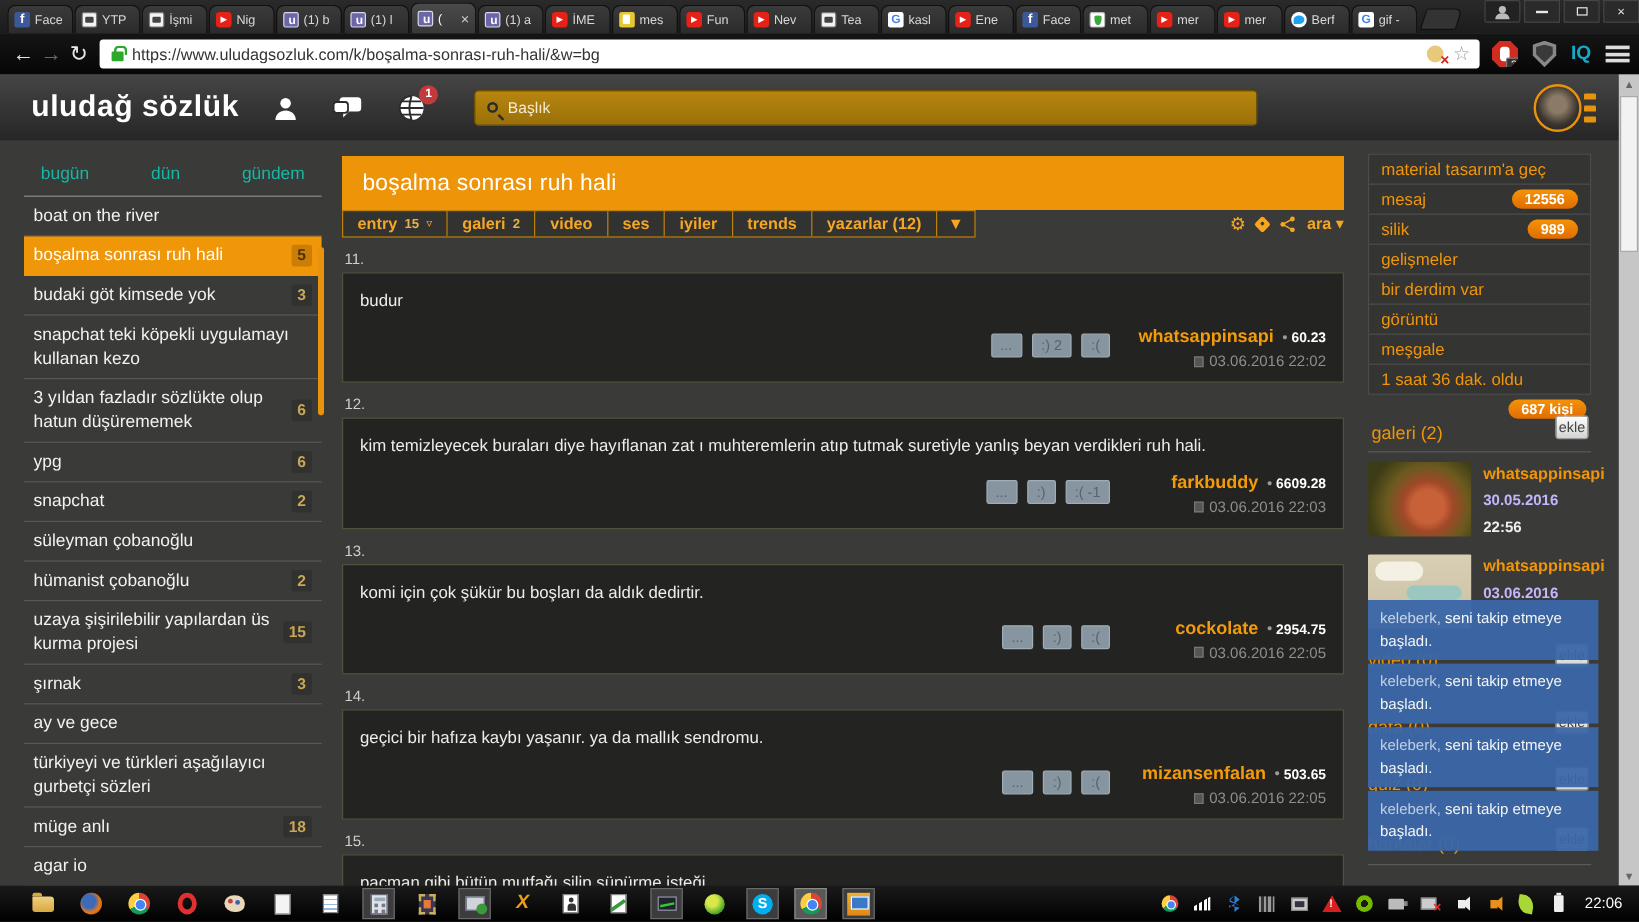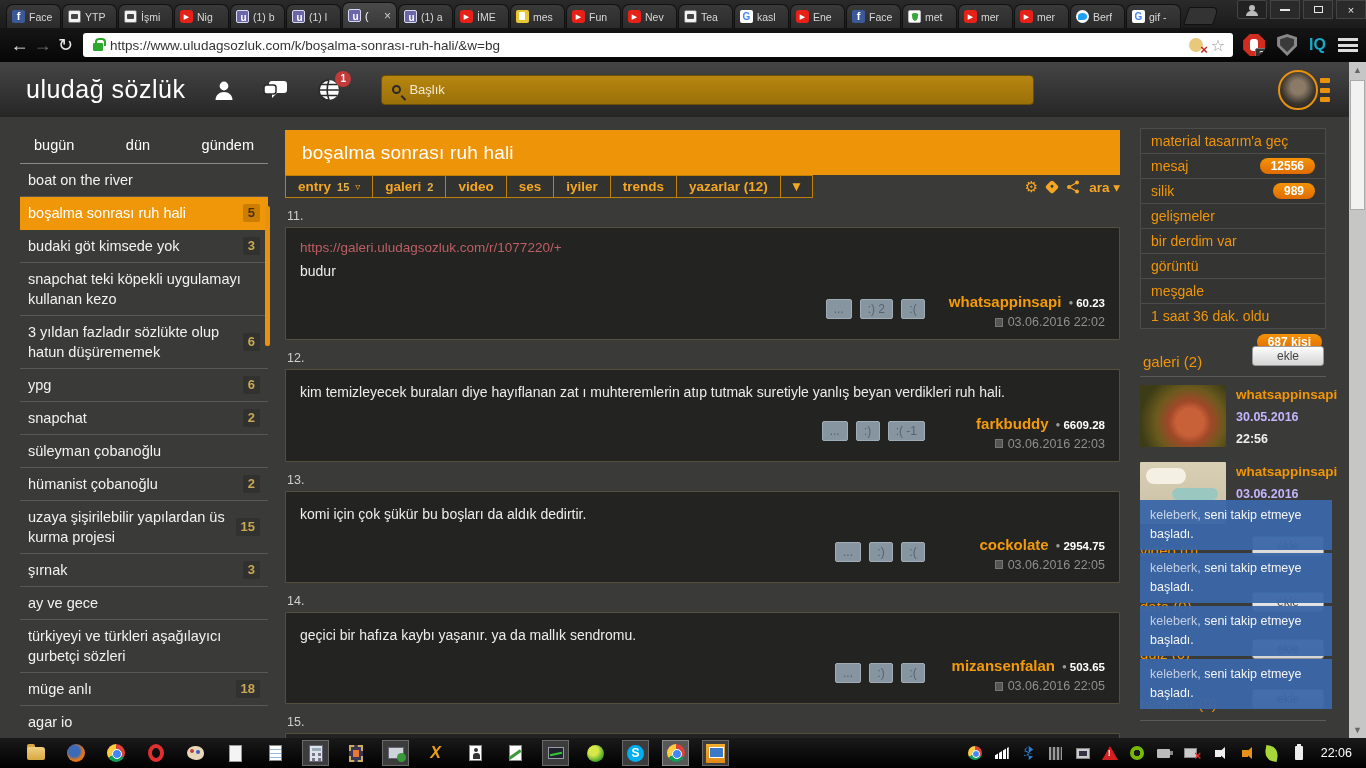--- a/index.html
+++ b/index.html
@@ -48,35 +48,35 @@
   .stopicon::before{content:"";position:absolute;left:7px;top:5px;width:8px;height:12px;background:#fff;border-radius:3px}
   .stopbadge{position:absolute;right:-3px;bottom:-4px;background:#333;color:#fff;font-size:9px;padding:0 3px;border:1px solid #777;clip-path:none;border-radius:2px}
   .shieldicon{width:20px;height:22px;background:#888;clip-path:polygon(50% 0,100% 15%,100% 55%,50% 100%,0 55%,0 15%);position:relative}
   .shieldicon::before{content:"";position:absolute;left:3px;top:3px;width:14px;height:15px;background:#3a3a3a;clip-path:polygon(50% 0,100% 15%,100% 55%,50% 100%,0 55%,0 15%)}
   .iq{color:#18a8c8;font-weight:bold;font-size:16px}
   .menuicon{width:20px;height:14px;border-top:3px solid #ddd;border-bottom:3px solid #ddd;position:relative}
   .menuicon::before{content:"";position:absolute;left:0;top:2.5px;width:20px;height:3px;background:#ddd}
 
   
   .sitehdr{position:absolute;left:0;top:62px;width:1366px;height:55px;background:linear-gradient(#454545,#262626);display:flex;align-items:center}
-  .logo{color:#fff;font-size:25px;font-weight:normal;margin-left:26px;letter-spacing:0.5px}
+  .logo{color:#fff;font-size:25px;font-weight:bold;margin-left:26px;letter-spacing:0.5px}
   .hicon{margin-left:28px;position:relative}
   .hbadge{position:absolute;right:-10px;top:-7px;background:#c23a3a;color:#fff;font-size:10px;font-weight:bold;width:16px;height:16px;border-radius:50%;text-align:center;line-height:16px}
   .searchbox{margin-left:40px;width:653px;height:30px;border-radius:4px;background:linear-gradient(#b8860f,#9a7009);border:1px solid #6a5106;display:flex;align-items:center;padding:0 10px;gap:8px}
   .mag{width:9px;height:9px;border:2px solid #2a2a2a;border-radius:50%;position:relative}
   .mag::after{content:"";position:absolute;left:8px;top:8px;width:6px;height:2px;background:#2a2a2a;transform:rotate(45deg);transform-origin:0 0}
   .searchph{color:#f4ead0;font-size:13px}
   .avatar{position:absolute;right:48px;top:8px;width:40px;height:40px;border-radius:50%;border:2px solid #e8920e;background:radial-gradient(circle at 50% 42%,#8a7a66 0 26%,#3a352e 60%,#191613 100%)}
   .avmenu{position:absolute;right:36px;top:16px;width:10px;height:24px;display:flex;flex-direction:column;justify-content:space-between}
   .avmenu span{height:5px;background:#e8920e;border-radius:1px}
 
   
   .leftbar{position:absolute;left:20px;top:133px;width:248px}
   .ltabs{display:flex;justify-content:space-between;padding:4px 14px 10px;border-bottom:1px solid #8a8a8a}
-  .ltab{color:#ffffff;font-size:14.5px}
+  .ltab{color:#14b8a6;font-size:14.5px}
   .topiclist{position:relative}
   .lscroll{position:absolute;right:-2px;top:42px;width:5px;height:140px;background:#e8920e;border-radius:2px;z-index:3}
   .topic{display:flex;align-items:center;gap:6px;padding:6px 8px;border-bottom:1px solid #585856;color:#f2f2f2;font-size:14.5px;line-height:1.38}
   .topic .tt{flex:1}
   .tbadge{font-size:13px;font-weight:bold;color:#c9a855;background:#31312f;padding:0 5px;border-radius:2px}
   .topic.active{background:#ef9609;border-bottom-color:#ef9609;color:#fff}
   .topic.active .tbadge{background:#cb7d06;color:#4a3300}
 
   
   .maincol{position:absolute;left:285px;top:130px;width:835px}
@@ -106,21 +106,21 @@
   .apts{color:#fff;font-weight:bold;font-size:11.5px}
   .adate{color:#8f8f8f;font-size:12.5px;margin-top:4px;display:flex;justify-content:flex-end;align-items:center;gap:5px}
   .dico{width:8px;height:9px;border:1px solid #777;background:#555}
 
   
   .rightbar{position:absolute;left:1140px;top:129px;width:186px;height:606px}
   .rrow{border:1px solid #4c4c4a;margin-top:-1px;background:#343432;color:#f09509;font-size:14px;padding:4px 10px;display:flex;align-items:center;min-height:25px}
   .rrow .rl{flex:1}
   .rpill{background:linear-gradient(#f59307,#e06c00);color:#fff;font-weight:bold;font-size:12px;padding:1px 11px;border-radius:10px}
   .online{position:absolute;right:4px;top:203px}
-  .eklebtn{background:linear-gradient(#fdfdfd,#d4d4d4);border:1px solid #999;border-radius:3px;color:#444;font-size:12px;padding:2px 24px}
+  .eklebtn{background:linear-gradient(#fdfdfd,#d4d4d4);border:1px solid #999;border-radius:3px;color:#444;font-size:12px;padding:2px 2px}
   .galekle{position:absolute;right:2px;top:217px;z-index:2}
   .galhead{position:absolute;left:3px;top:224px;color:#f09509;font-size:15px}
   .galhr{position:absolute;left:0;top:247px;width:100%;border-bottom:1px solid #5a5a58}
   .galitem{position:absolute;left:0;display:flex;gap:10px;width:100%}
   .gthumb{width:86px;height:62px;flex:0 0 auto;border-radius:1px}
   .gt1{background:radial-gradient(circle at 58% 60%,#c86038 0 22%,#a04828 34%,#6b5a1e 55%,#3c3c16 80%);}
   .gt2{background:linear-gradient(#d8cfb4,#c8bfa4);position:relative;overflow:hidden}
   .gt2::before{content:"";position:absolute;left:6px;top:6px;width:40px;height:16px;background:#f4f0e4;border-radius:8px}
   .gt2::after{content:"";position:absolute;right:8px;top:26px;width:46px;height:12px;background:#9ac8c0;border-radius:6px}
   .ginfo{padding-top:2px}
@@ -475,21 +475,20 @@
             <circle cx="11" cy="11.5" r="2" fill="#f5a623"></circle>
             <path d="M3 7 L11 2.5 M3 7 L11 11.5" stroke="#f5a623" stroke-width="1.2"></path>
           </svg>
         <span class="aralabel"><span>ara</span> <span>▾</span></span>
       </div>
     </div>
     <div class="entrylist">
         <div class="entry">
           <div class="enum">11.</div>
           <div class="ebox">
-            <div class="elink">https://galeri.uludagsozluk.com/r/1077220/+</div>
             <div class="etext">budur</div>
             <div class="emeta">
               <div class="chips">
                 <span class="chip">...</span>
                 <span class="chip">:) 2</span>
                 <span class="chip">:(</span>
               </div>
               <div class="ablock">
                 <div class="aline"><span class="aname">whatsappinsapi</span><span class="adot">●</span><span class="apts">60.23</span></div>
                 <div class="adate">

